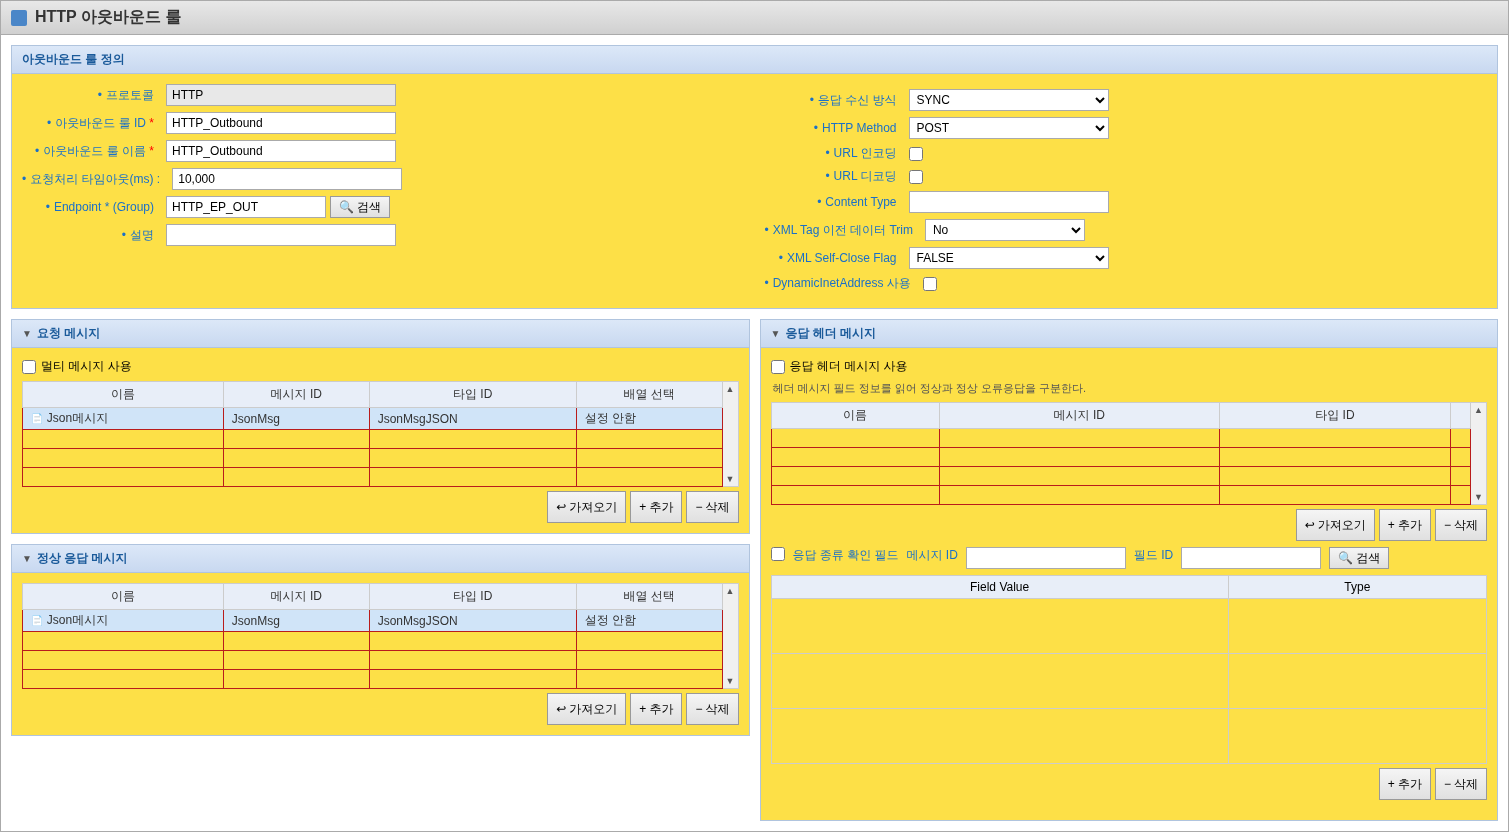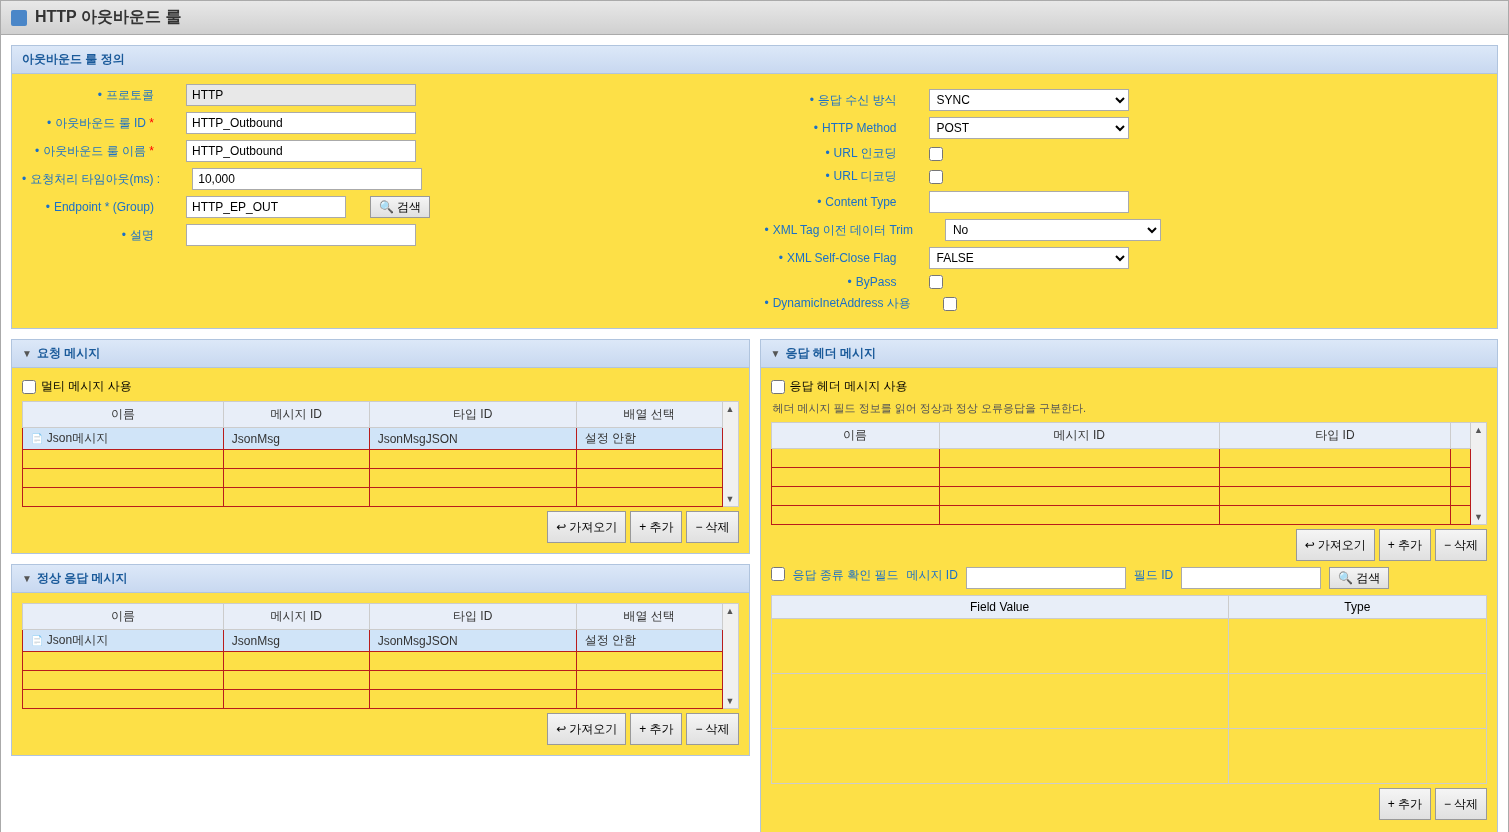--- a/index.html
+++ b/index.html
@@ -33,21 +33,21 @@
       border-bottom: 1px solid #b0c4de;
       font-size: 12px;
       display: flex;
       align-items: center;
       gap: 5px;
     }
     .section-header .arrow { color: #555; font-size: 10px; }
     .section-body { padding: 10px; }
 
     
-    .form-row { display: flex; align-items: center; margin-bottom: 6px; gap: 24px; }
+    .form-row { display: flex; align-items: center; margin-bottom: 6px; gap: 4px; }
     .form-label { color: #1a70c8; min-width: 140px; text-align: right; padding-right: 8px; }
     .form-label-dot::before { content: '•'; margin-right: 4px; }
 
     input[type="text"] {
       border: 1px solid #aaa;
       padding: 2px 5px;
       height: 22px;
       font-size: 12px;
       background: #fff;
     }
@@ -230,38 +230,34 @@
               <input type="checkbox" style="">
             </div>
 
             <div class="form-row">
               <span class="form-label form-label-dot">Content Type</span>
               <input type="text" style="width: 200px;" value="">
             </div>
 
             <div class="form-row">
               <span class="form-label form-label-dot">XML Tag 이전 데이터 Trim</span>
-              <select style="width:216px;">
+              <select style="width:160px;">
                 <option>No</option>
                 <option>Yes</option>
               </select>
             </div>
 
             <div class="form-row">
               <span class="form-label form-label-dot">XML Self-Close Flag</span>
               <select style="width:200px;">
                 <option>FALSE</option>
                 <option>TRUE</option>
               </select>
             </div>
 
-            <div class="form-row">
-              <span class="form-label form-label-dot">ByPass</span>
-              <input type="checkbox" style="">
-            </div>
 
             <div class="form-row">
               <span class="form-label form-label-dot">DynamicInetAddress 사용</span>
               <input type="checkbox" style="">
             </div>
           </div>
         </div>
       </div>
     </div>
 

